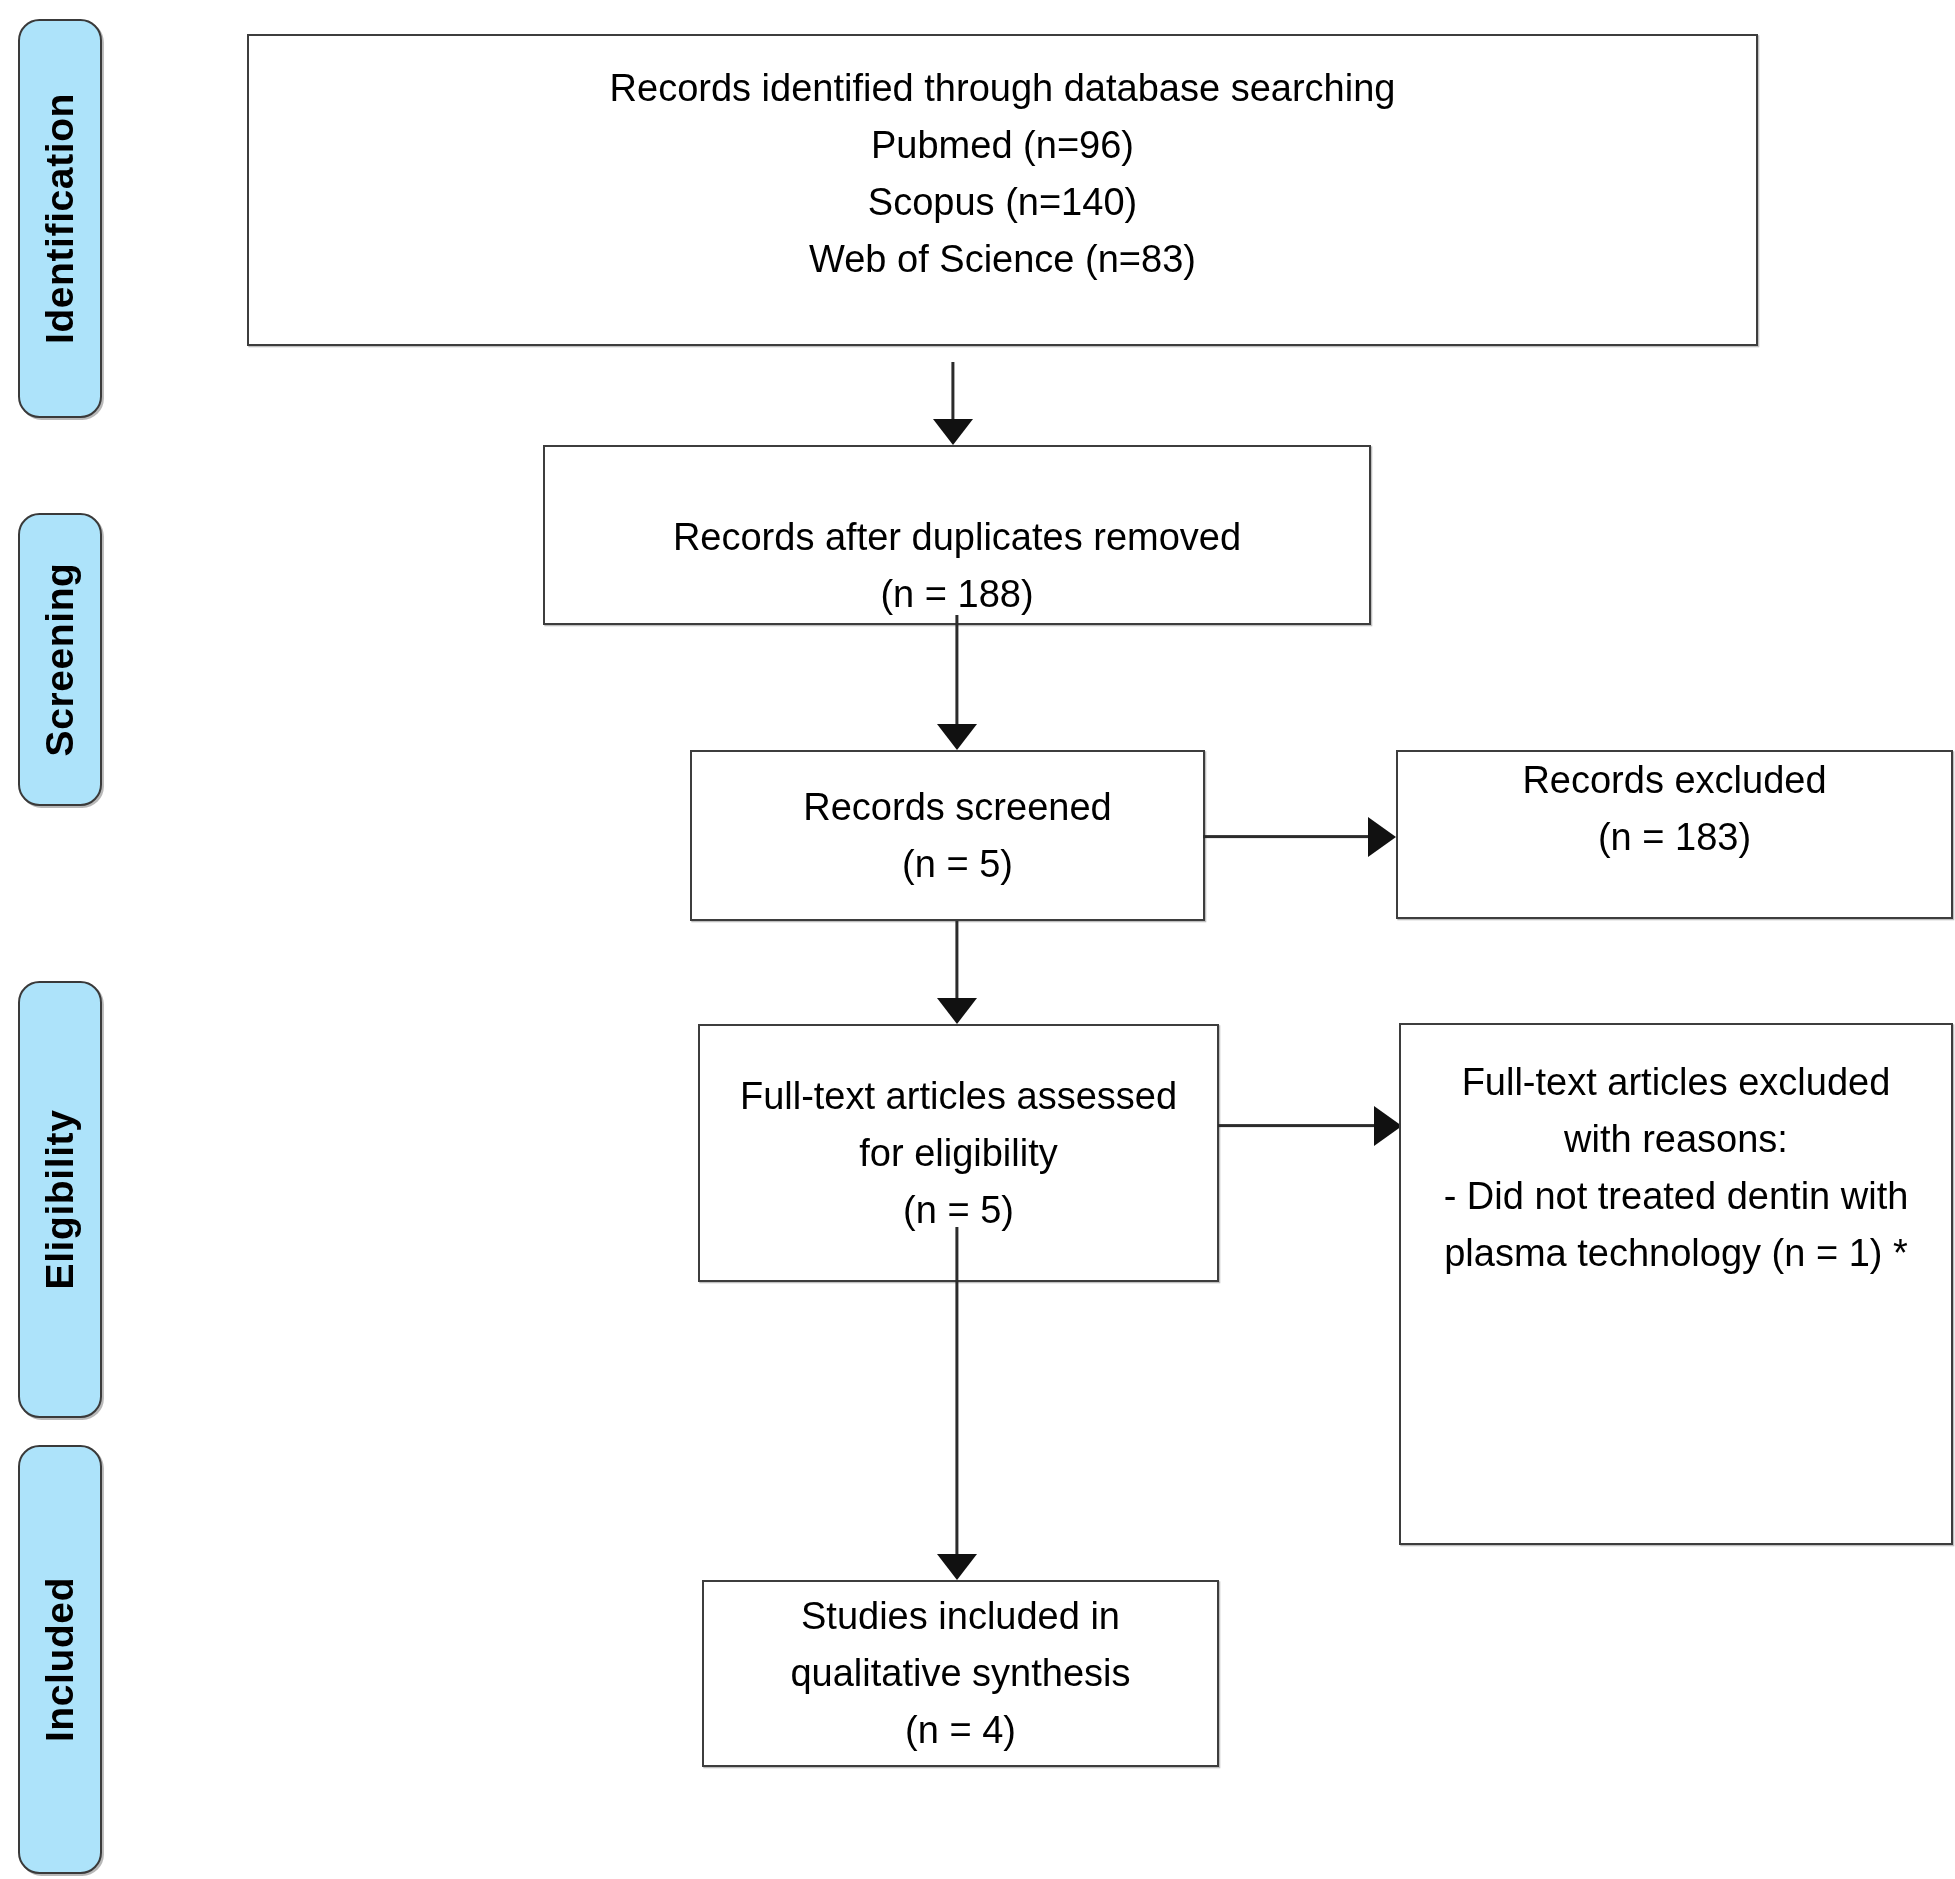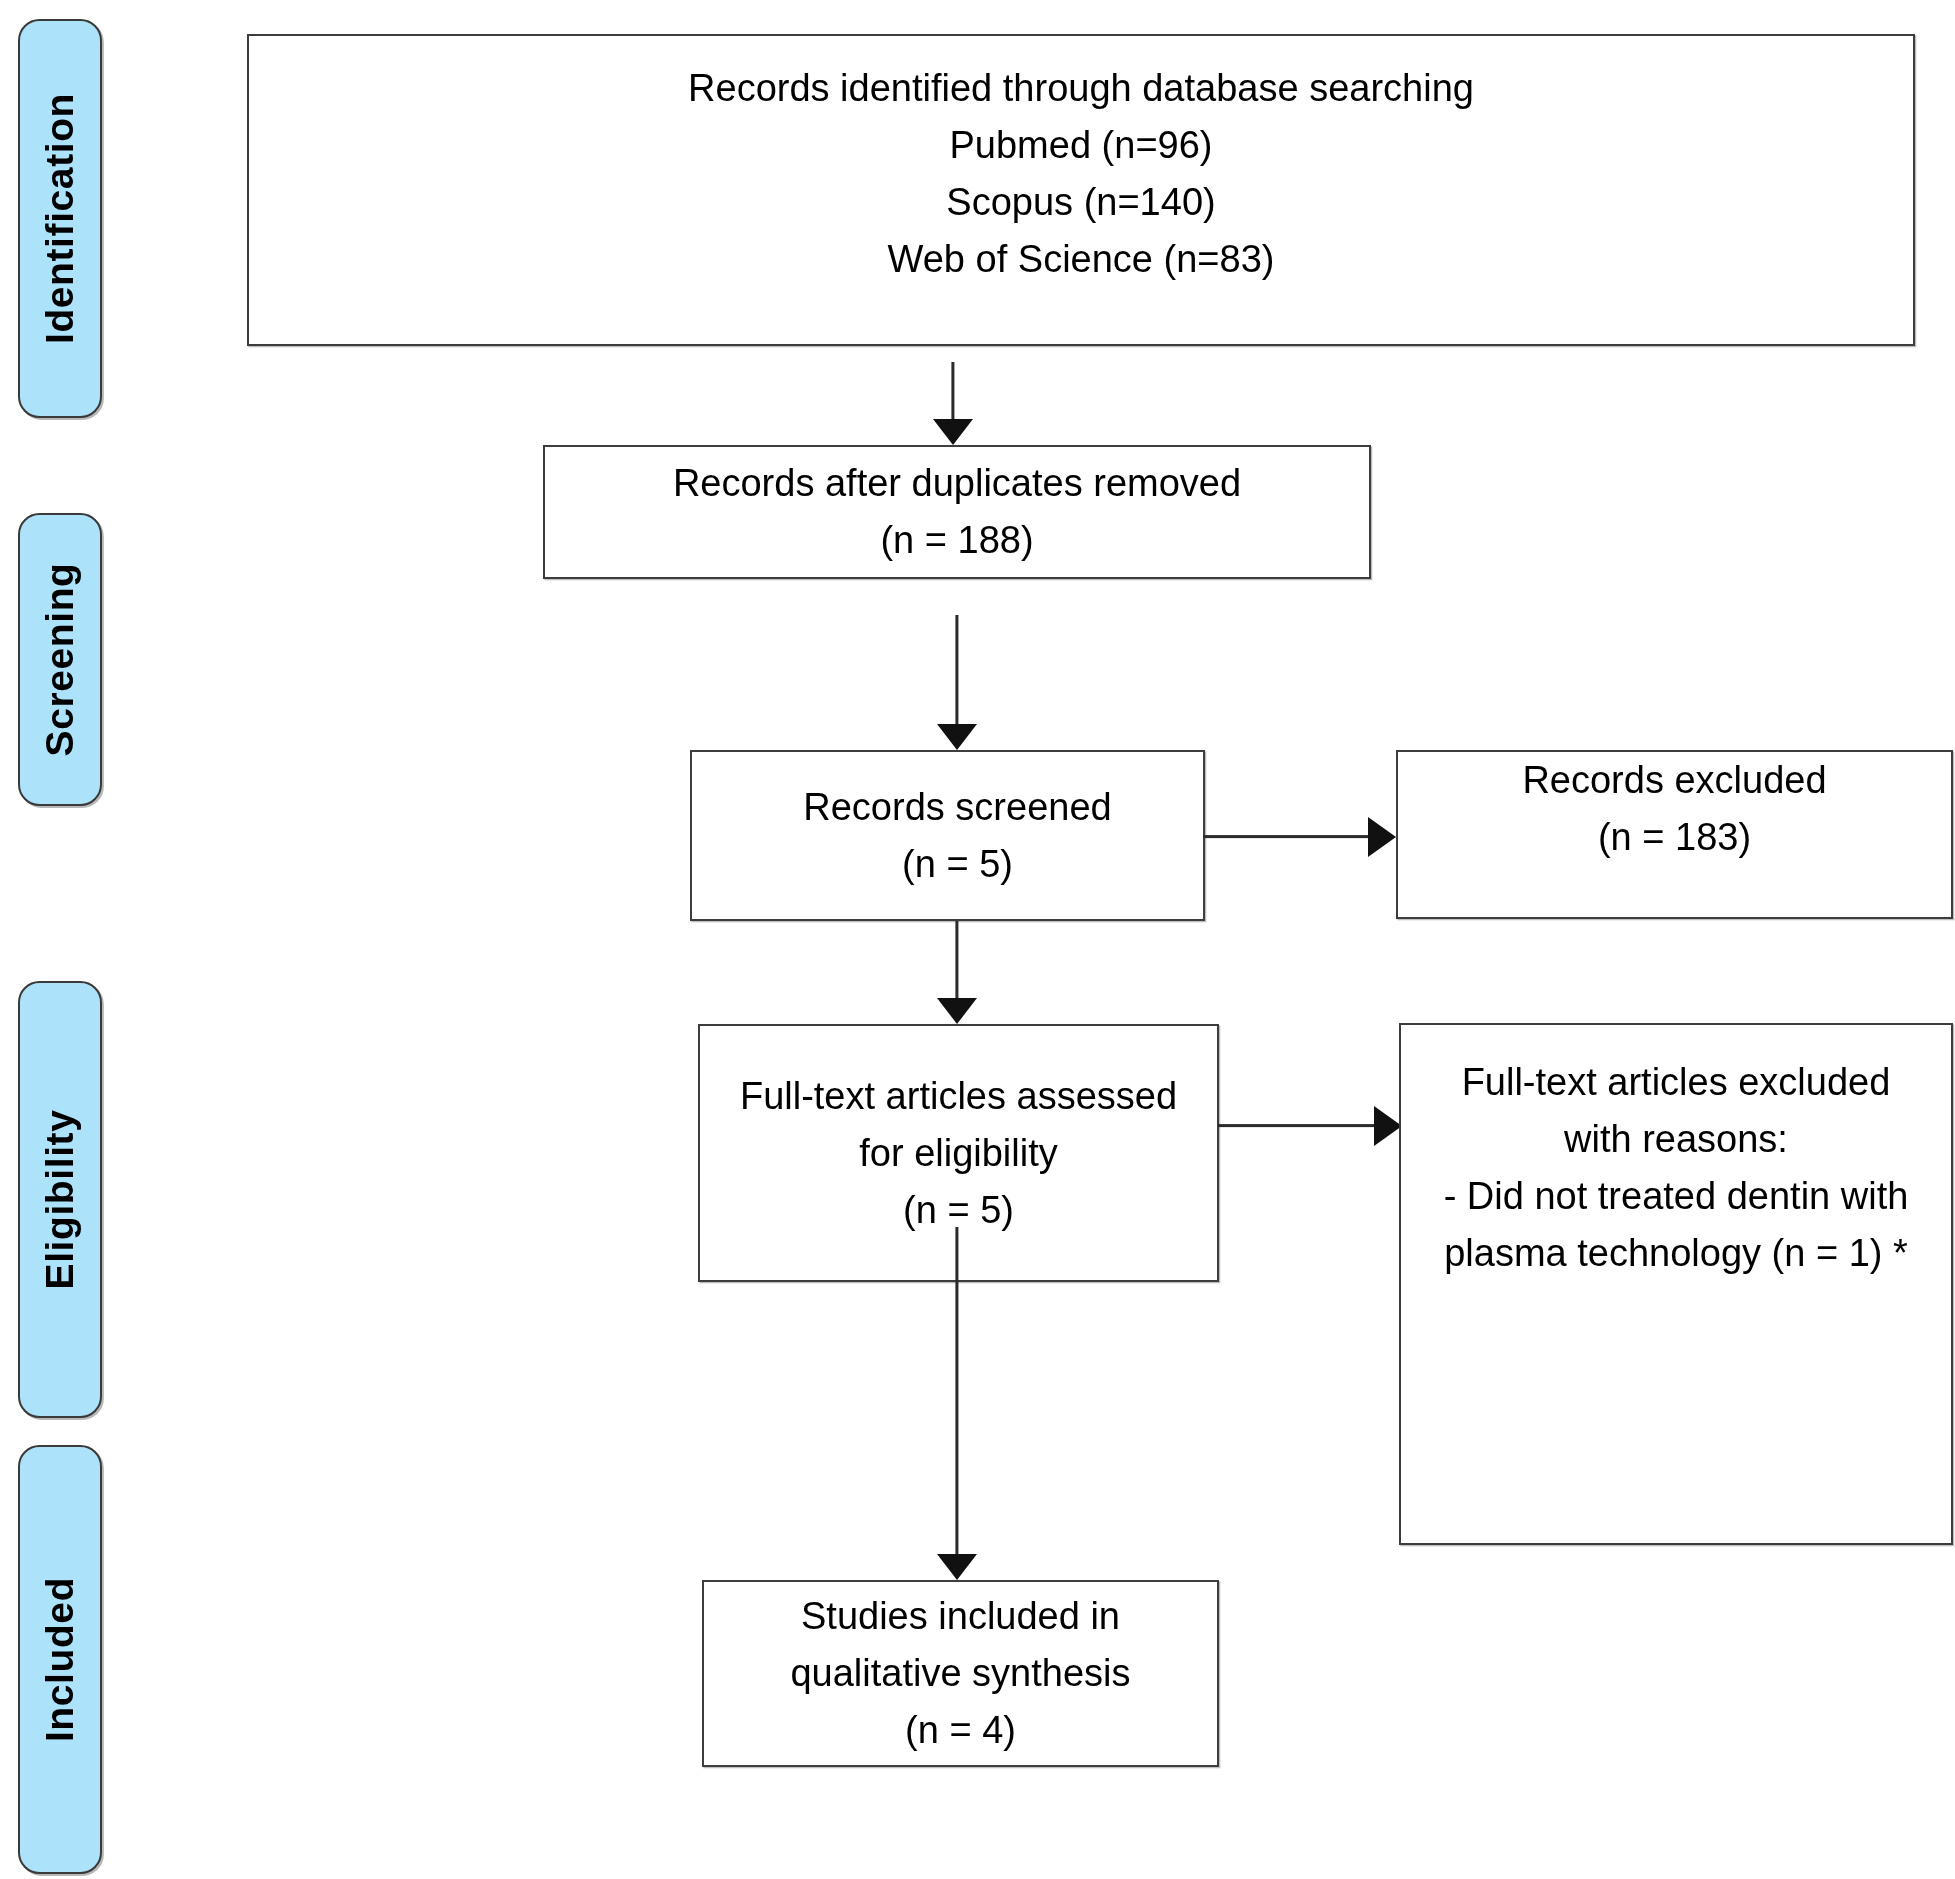--- a/index.html
+++ b/index.html
@@ -139,33 +139,33 @@
   </div>
 
   <div class="stage-tab" id="stage-eligibility" style="left:17.7px; top:981px; width:84px; height:437px;">
     <span class="stage-label">Eligibility</span>
   </div>
 
   <div class="stage-tab" id="stage-included" style="left:17.7px; top:1445px; width:84px; height:429px;">
     <span class="stage-label">Included</span>
   </div>
 
-  <div class="flow-box" id="box-identified" style="left:247px; top:34px; width:1668px; height:312px;">
+  <div class="flow-box" id="box-identified" style="left:247px; top:34px; width:1511px; height:312px;">
     <div class="box-text">Records identified through database searching
 Pubmed (n=96)
 Scopus (n=140)
 Web of Science (n=83)</div>
   </div>
 
   <div class="connector vertical" style="left:931px; top:362px; width:44px; height:83px;">
     <div class="shaft" style="height:60px;"></div>
     <div class="head"></div>
   </div>
 
-  <div class="flow-box" id="box-duplicates" style="left:543px; top:445px; width:828px; height:134px;">
+  <div class="flow-box" id="box-duplicates" style="left:543px; top:445px; width:828px; height:180px;justify-content:flex-end;">
     <div class="box-text">Records after duplicates removed
 (n = 188)</div>
   </div>
 
   <div class="connector vertical" style="left:935px; top:615px; width:44px; height:135px;">
     <div class="shaft" style="height:111px;"></div>
     <div class="head"></div>
   </div>
 
   <div class="flow-box" id="box-screened" style="left:690px; top:750px; width:515px; height:171px;padding-left:20px;">

